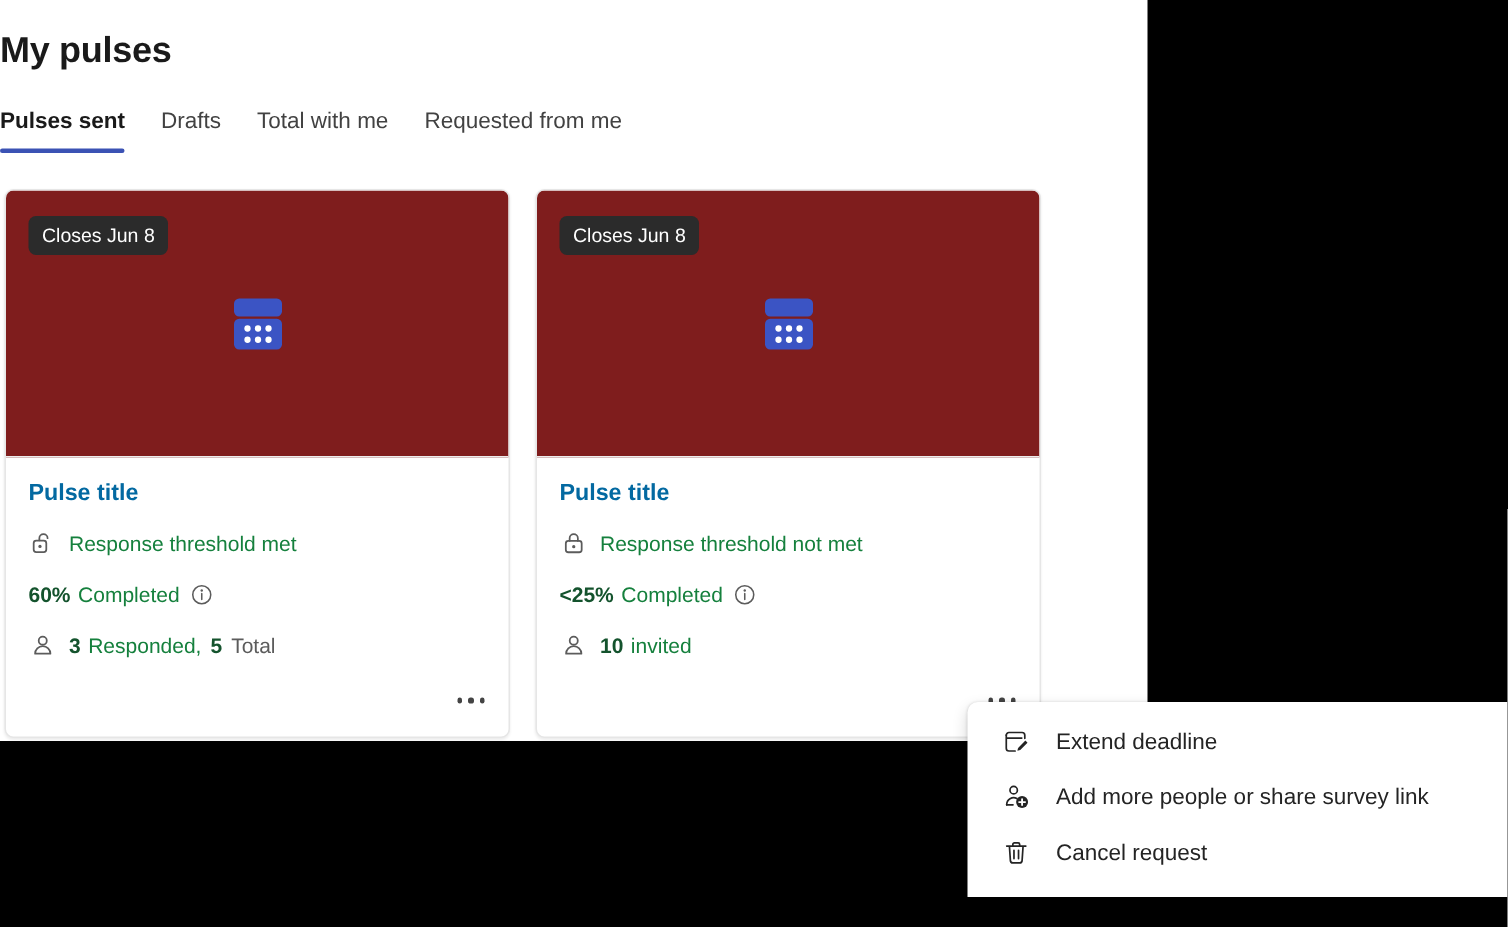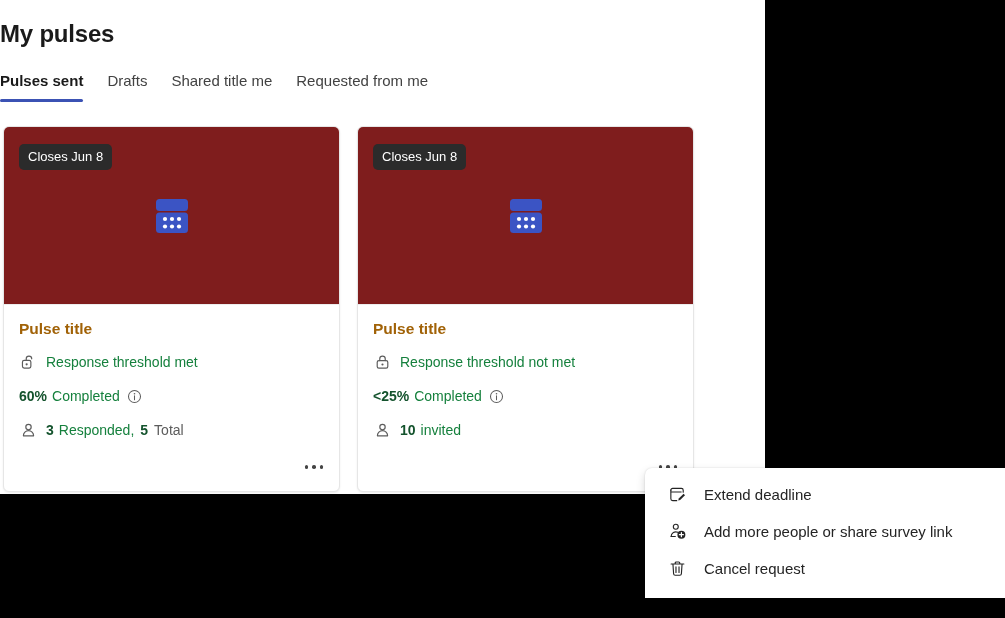--- a/index.html
+++ b/index.html
@@ -121,21 +121,21 @@
     height: 36px;
   }
   .card-body {
     position: relative;
     flex: 1;
     padding: 14px 15px 0 15px;
   }
   .card-title {
     font-size: 15.5px;
     font-weight: bold;
-    color: #a16207;
+    color: #0369a1;
     margin: 0 0 11px 0;
     line-height: 20px;
   }
   .meta-row {
     display: flex;
     align-items: center;
     height: 24px;
     margin-bottom: 10px;
     font-size: 14px;
     color: #595959;
@@ -237,21 +237,21 @@
   <nav id="tab-bar">
     <div class="tab active">
       <span class="tab-label">Pulses sent</span>
       <span class="tab-underline"></span>
     </div>
     <div class="tab">
       <span class="tab-label">Drafts</span>
       
     </div>
     <div class="tab">
-      <span class="tab-label">Shared title me</span>
+      <span class="tab-label">Total with me</span>
       
     </div>
     <div class="tab">
       <span class="tab-label">Requested from me</span>
       
     </div>
   </nav>
 
   <div id="card-grid">
 

